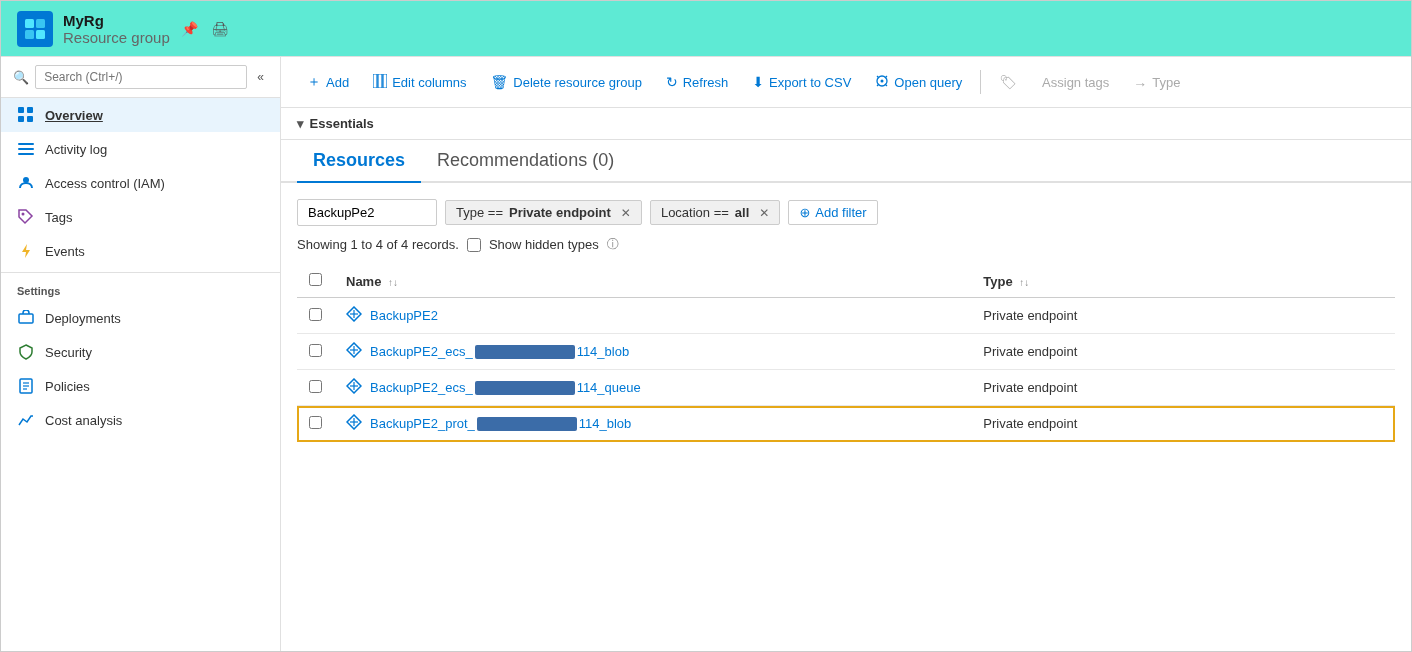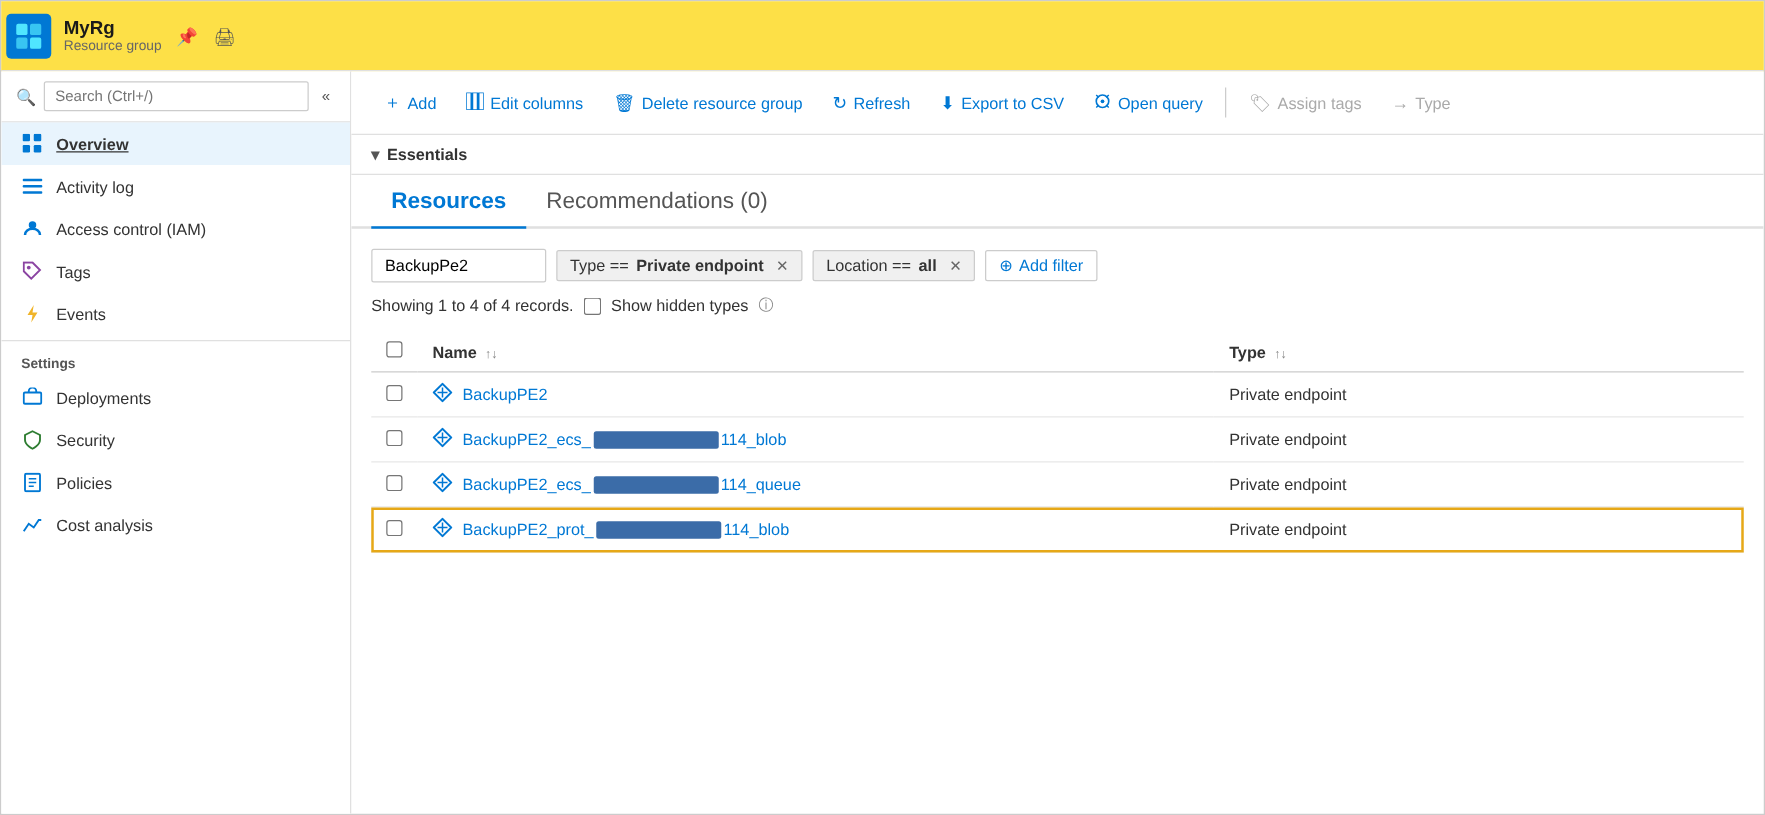--- a/index.html
+++ b/index.html
@@ -2,31 +2,31 @@
 <html><head>
   <meta charset="utf-8">
   <style>
     * { box-sizing: border-box; margin: 0; padding: 0; }
     body { font-family: 'Segoe UI', sans-serif; font-size: 13px; color: #333; background: #fff; overflow: hidden; }
 
     .app-container { display: flex; flex-direction: column; height: 652px; width: 1412px; border: 1px solid #ccc; }
 
     
     .title-bar {
-      display: flex; align-items: center; padding: 8px 4px; background: #fde047;
+      display: flex; align-items: center; padding: 8px 16px; background: #5eead4;
       border-bottom: 1px solid #e0e0e0; height: 56px;
     }
     .title-bar .logo {
       width: 36px; height: 36px; background: #0078d4; border-radius: 4px;
       display: flex; align-items: center; justify-content: center; margin-right: 10px;
     }
     .title-bar .logo svg { width: 22px; height: 22px; }
     .title-bar .title-text { display: flex; flex-direction: column; }
     .title-bar .title-main { font-size: 15px; font-weight: 600; color: #1a1a1a; }
-    .title-bar .title-sub { font-size: 11px; color: #666; }
+    .title-bar .title-sub { font-size: 15px; color: #666; }
     .title-bar .title-icons { display: flex; gap: 12px; margin-left: 12px; }
     .title-bar .title-icons span { color: #555; cursor: pointer; font-size: 14px; }
 
     
     .main-layout { display: flex; flex: 1; overflow: hidden; }
 
     
     .sidebar {
       width: 280px; min-width: 280px; background: #fff; border-right: 1px solid #e0e0e0;
       display: flex; flex-direction: column; overflow-y: auto;
@@ -312,21 +312,21 @@
                 <circle cx="7" cy="7" r="5" stroke="#0078d4" stroke-width="1.3" fill="none"></circle>
                 <circle cx="7" cy="7" r="1.5" fill="#0078d4"></circle>
                 <path d="M4 4 L2 2 M10 4 L12 2 M10 10 L12 12 M4 10 L2 12" stroke="#0078d4" stroke-width="1.2"></path>
               </svg>
           </span>
           <span>Open query</span>
         </button>
         <div class="toolbar-separator"></div>
         <button class="toolbar-btn disabled">
           <span class="tb-icon">🏷</span>
-          <span style="color:#aaa;">Assign tags</span>
+          <span style="color:#aaa;margin-left:20px;">Assign tags</span>
         </button>
         <button class="toolbar-btn disabled">
           <span class="tb-icon" style="color:#aaa;">→</span>
           <span style="color:#aaa;">Type</span>
         </button>
       </div>
 
       <div class="essentials-bar">
         <span class="essentials-chevron">▾</span>
         <span>Essentials</span>

